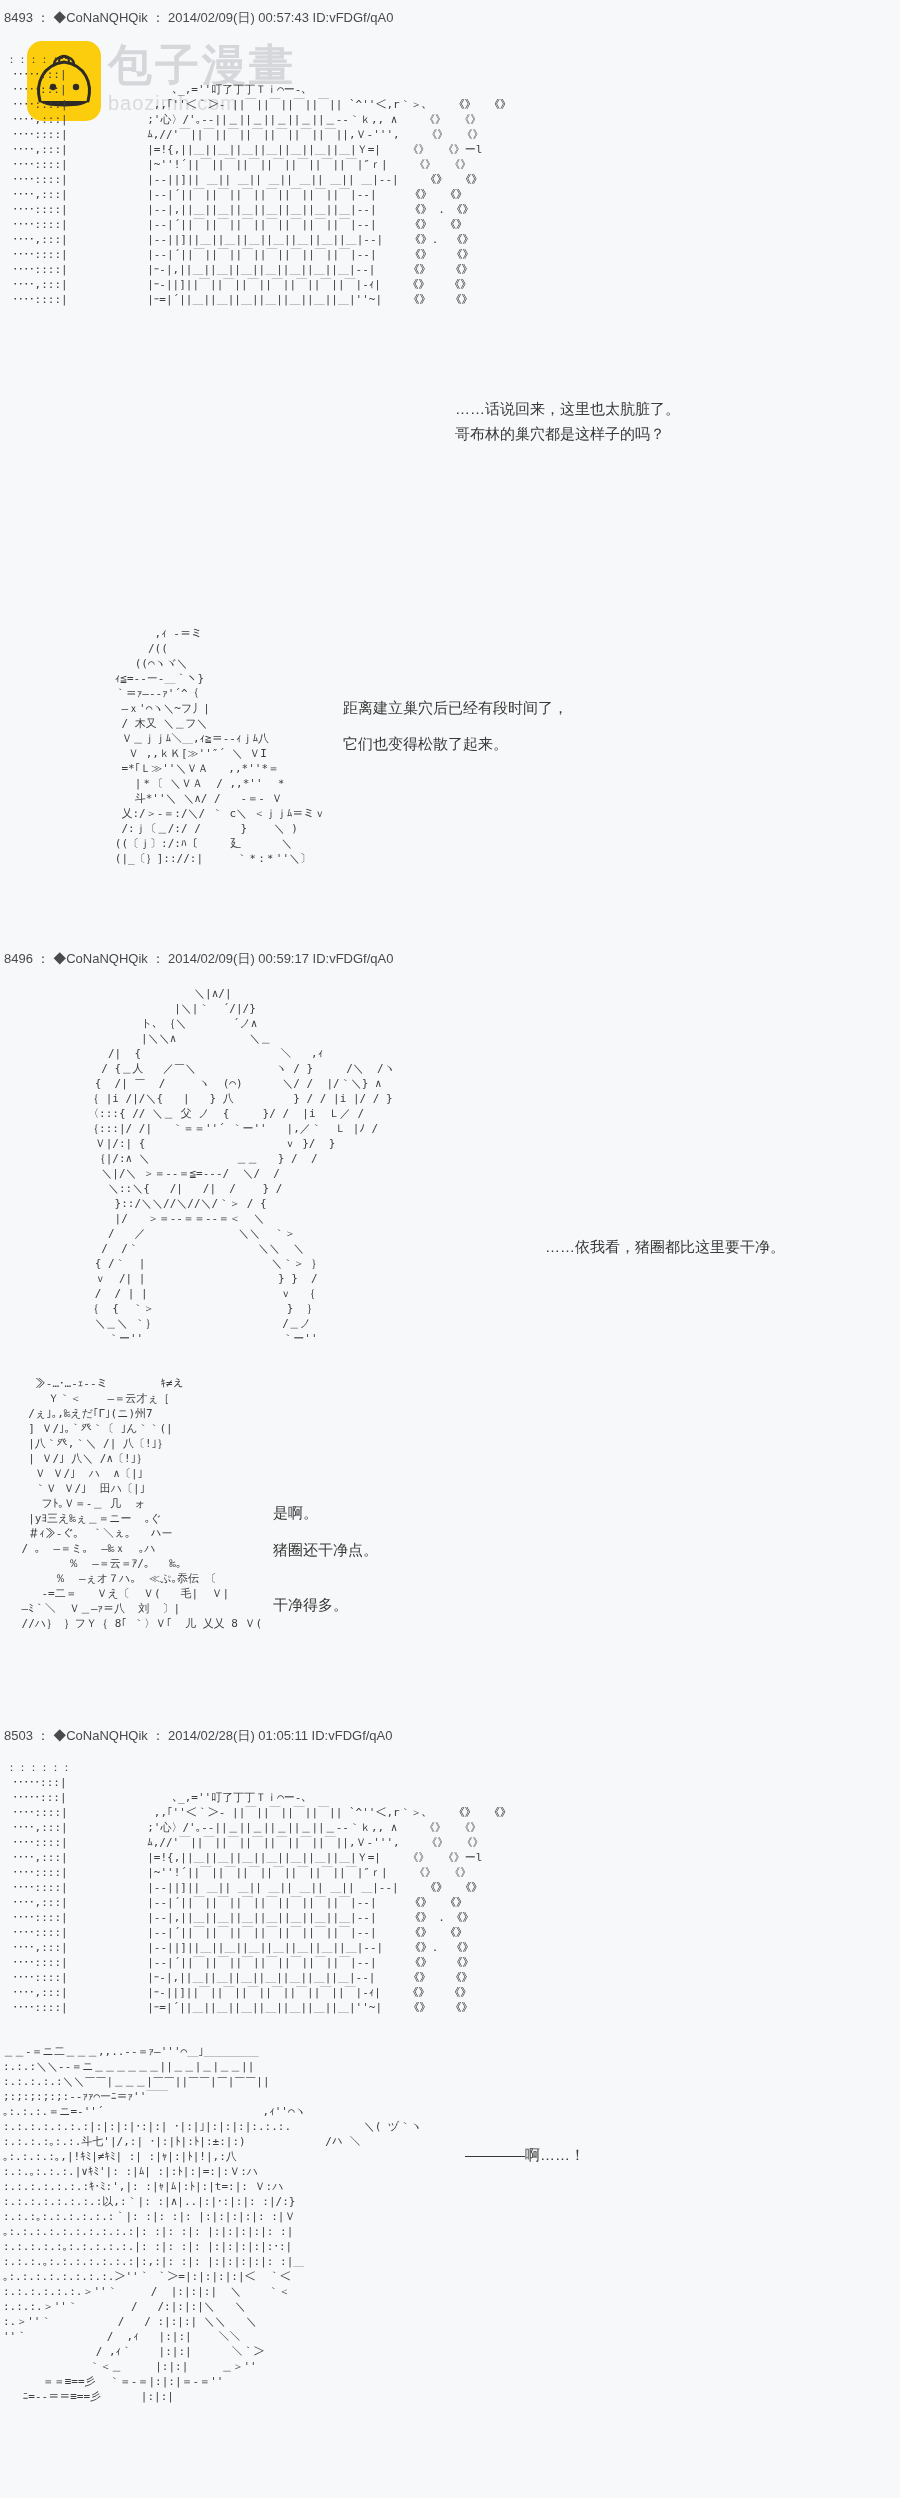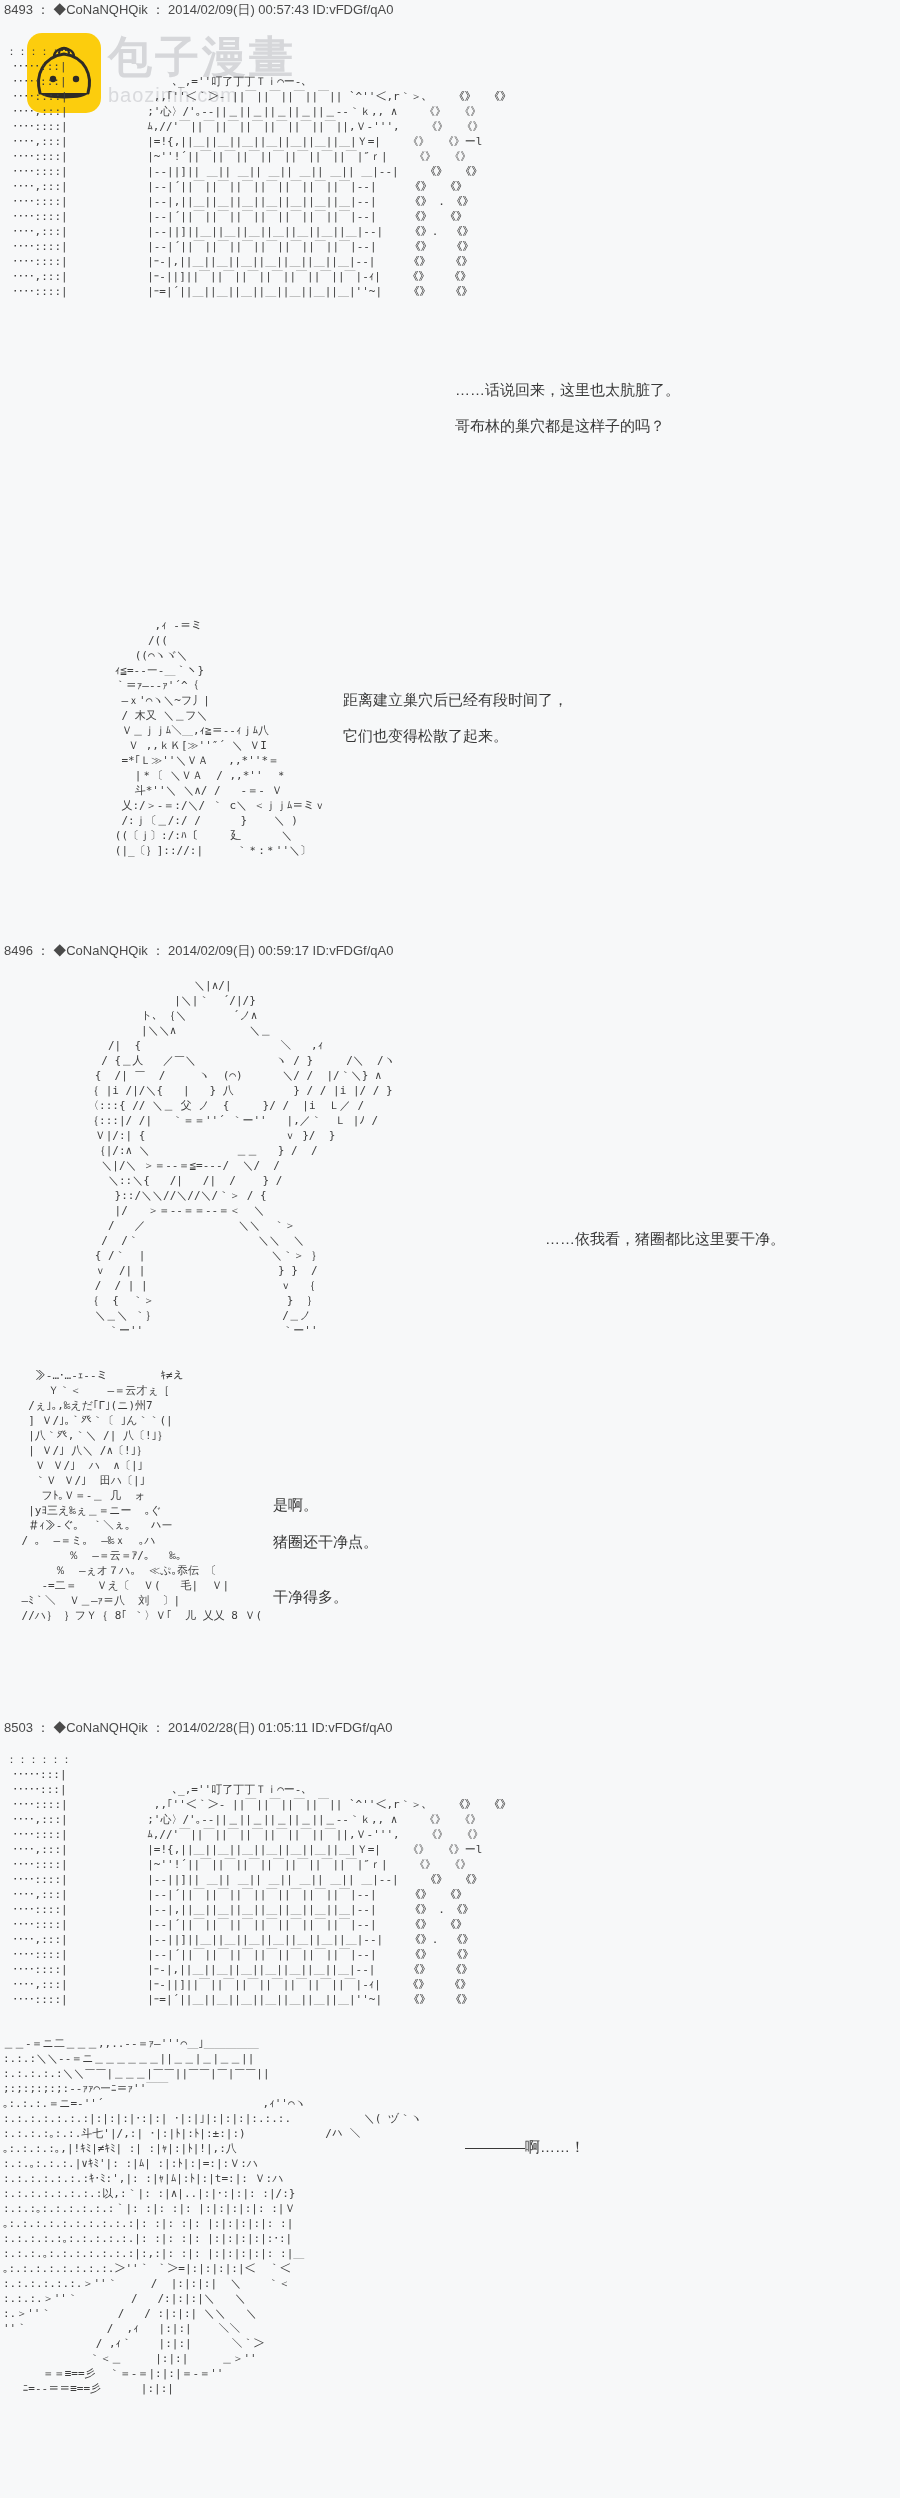--- a/index.html
+++ b/index.html
@@ -1,17 +1,17 @@
 <!DOCTYPE html>
 <html><head>
 <meta charset="utf-8">
 <style>
   html,body{margin:0;padding:0;}
   body{background:#f7f8f9;font-family:"Liberation Sans",sans-serif;}
-  .canvas{position:relative;width:900px;height:2398px;background:#f7f8f9;overflow:hidden;}
+  .canvas{position:relative;width:900px;height:2398px;background:#f7f8f9;overflow:hidden;margin-top:8px;}
   .post-header{position:absolute;left:4px;font:13px/1.2 "Liberation Sans",sans-serif;color:#4a4a4a;white-space:nowrap;}
   .aa{position:absolute;margin:0;font:11px/15px "DejaVu Sans Mono",monospace;color:#3d3d3d;white-space:pre;letter-spacing:0;}
   .dialog{position:absolute;font:15px/1.25 "Liberation Sans",sans-serif;color:#383838;white-space:nowrap;}
   .watermark{position:absolute;left:0;top:0;width:420px;height:140px;}
   .wm-title{position:absolute;left:108px;top:28px;font-size:44px;font-weight:bold;color:#d6d7da;letter-spacing:3px;white-space:nowrap;}
   .wm-domain{position:absolute;left:108px;top:84px;font-size:20px;font-weight:normal;color:#d9dadd;letter-spacing:1px;white-space:nowrap;}
   .logo{position:absolute;left:27px;top:33px;}
 </style>
 </head>
 <body>
@@ -46,21 +46,21 @@
  ････::::|            |--||]|| ＿|| ＿|| ＿|| ＿|| ＿|| ＿|--|    《》  《》
  ････,:::|            |--|´||￣||￣||￣||￣||￣||￣||￣|--|     《》  《》
  ････::::|            |--|,||＿||＿||＿||＿||＿||＿||＿|--|     《》 . 《》
  ････::::|            |--|´||￣||￣||￣||￣||￣||￣||￣|--|     《》  《》
  ････,:::|            |--||]||＿||＿||＿||＿||＿||＿||＿|--|    《》.  《》
  ････::::|            |--|´||￣||￣||￣||￣||￣||￣||￣|--|     《》   《》
  ････::::|            |ｰ-|,||＿||＿||＿||＿||＿||＿||＿|--|     《》   《》
  ････,:::|            |ｰ-||]||￣||￣||￣||￣||￣||￣||￣|-ｨ|    《》   《》
  ････::::|            |ｰ=|´||＿||＿||＿||＿||＿||＿||＿|''~|    《》   《》</pre>
 
-  <div class="dialog" style="left:455px;top:381px;">……话说回来，这里也太肮脏了。</div>
+  <div class="dialog" style="left:455px;top:392px;">……话说回来，这里也太肮脏了。</div>
   <div class="dialog" style="left:455px;top:417px;">哥布林的巢穴都是这样子的吗？</div>
 
   <pre class="aa" style="left:95px;top:618px;">         ,ｨ -＝ミ
         /((
       ((⌒ヽヾ＼
    ｨ≦=-‐ー-＿｀ヽ}
    ｀＝ｧ―--ｧ'´^｛
     ―ｘ'⌒ヽ＼~フ丿|
     / 木又 ＼＿フ＼
     Ｖ＿ｊｊﾑ＼＿,ｨ≧＝--ｨｊﾑ八

